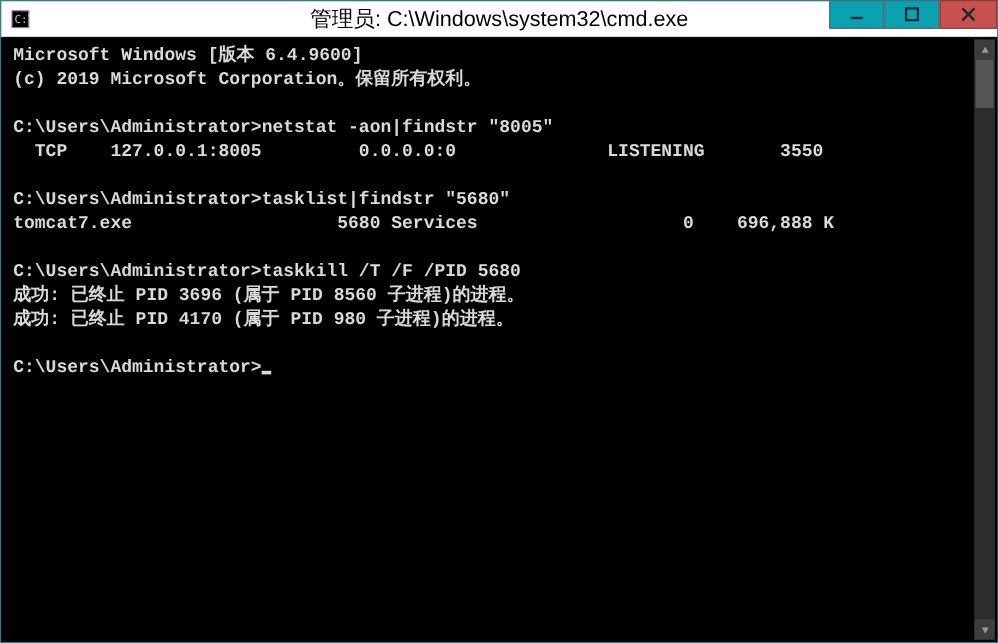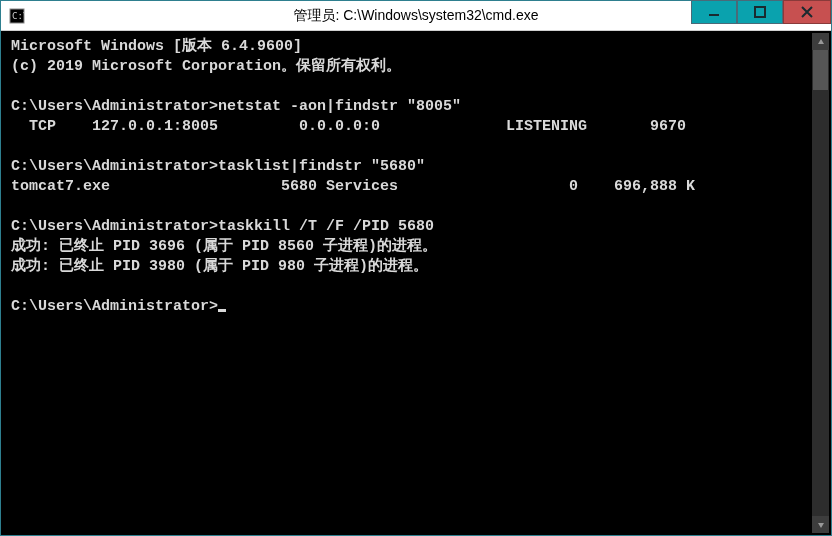--- a/index.html
+++ b/index.html
@@ -33,21 +33,21 @@
     margin: 0 6px;
     display: flex;
     align-items: center;
     justify-content: center;
   }
   .titlebar .sysicon svg { width: 16px; height: 16px; }
   .title-text {
     position: absolute;
     left: 0; right: 0;
     text-align: center;
-    font-size: 14px;
+    font-size: 18px;
     color: #000;
     pointer-events: none;
     font-family: "Microsoft YaHei", "Segoe UI", sans-serif;
   }
   .win-controls {
     margin-left: auto;
     display: flex;
     height: 100%;
   }
   .win-btn {
@@ -152,28 +152,28 @@
           </svg>
       </div>
     </div>
   </div>
 
   <div class="client-area">
     <div class="terminal"><span>Microsoft Windows [版本 6.4.9600]</span>
 <span>(c) 2019 Microsoft Corporation。保留所有权利。</span>
 <span></span>
 <span>C:\Users\Administrator&gt;netstat -aon|findstr "8005"</span>
-<span>  TCP    127.0.0.1:8005         0.0.0.0:0              LISTENING       9670</span>
+<span>  TCP    127.0.0.1:8005         0.0.0.0:0              LISTENING       3550</span>
 <span></span>
 <span>C:\Users\Administrator&gt;tasklist|findstr "5680"</span>
 <span>tomcat7.exe                   5680 Services                   0    696,888 K</span>
 <span></span>
 <span>C:\Users\Administrator&gt;taskkill /T /F /PID 5680</span>
 <span>成功: 已终止 PID 3696 (属于 PID 8560 子进程)的进程。</span>
-<span>成功: 已终止 PID 3980 (属于 PID 980 子进程)的进程。</span>
+<span>成功: 已终止 PID 4170 (属于 PID 980 子进程)的进程。</span>
 <span></span>
 <span>C:\Users\Administrator&gt;</span><span class="cursor"></span></div>
 
     <div class="scrollbar">
       <div class="scroll-btn">
         <svg viewBox="0 0 8 8">
             <path d="M4 1 L7 6 L1 6 Z"></path>
           </svg>
       </div>
       <div class="scroll-track">

